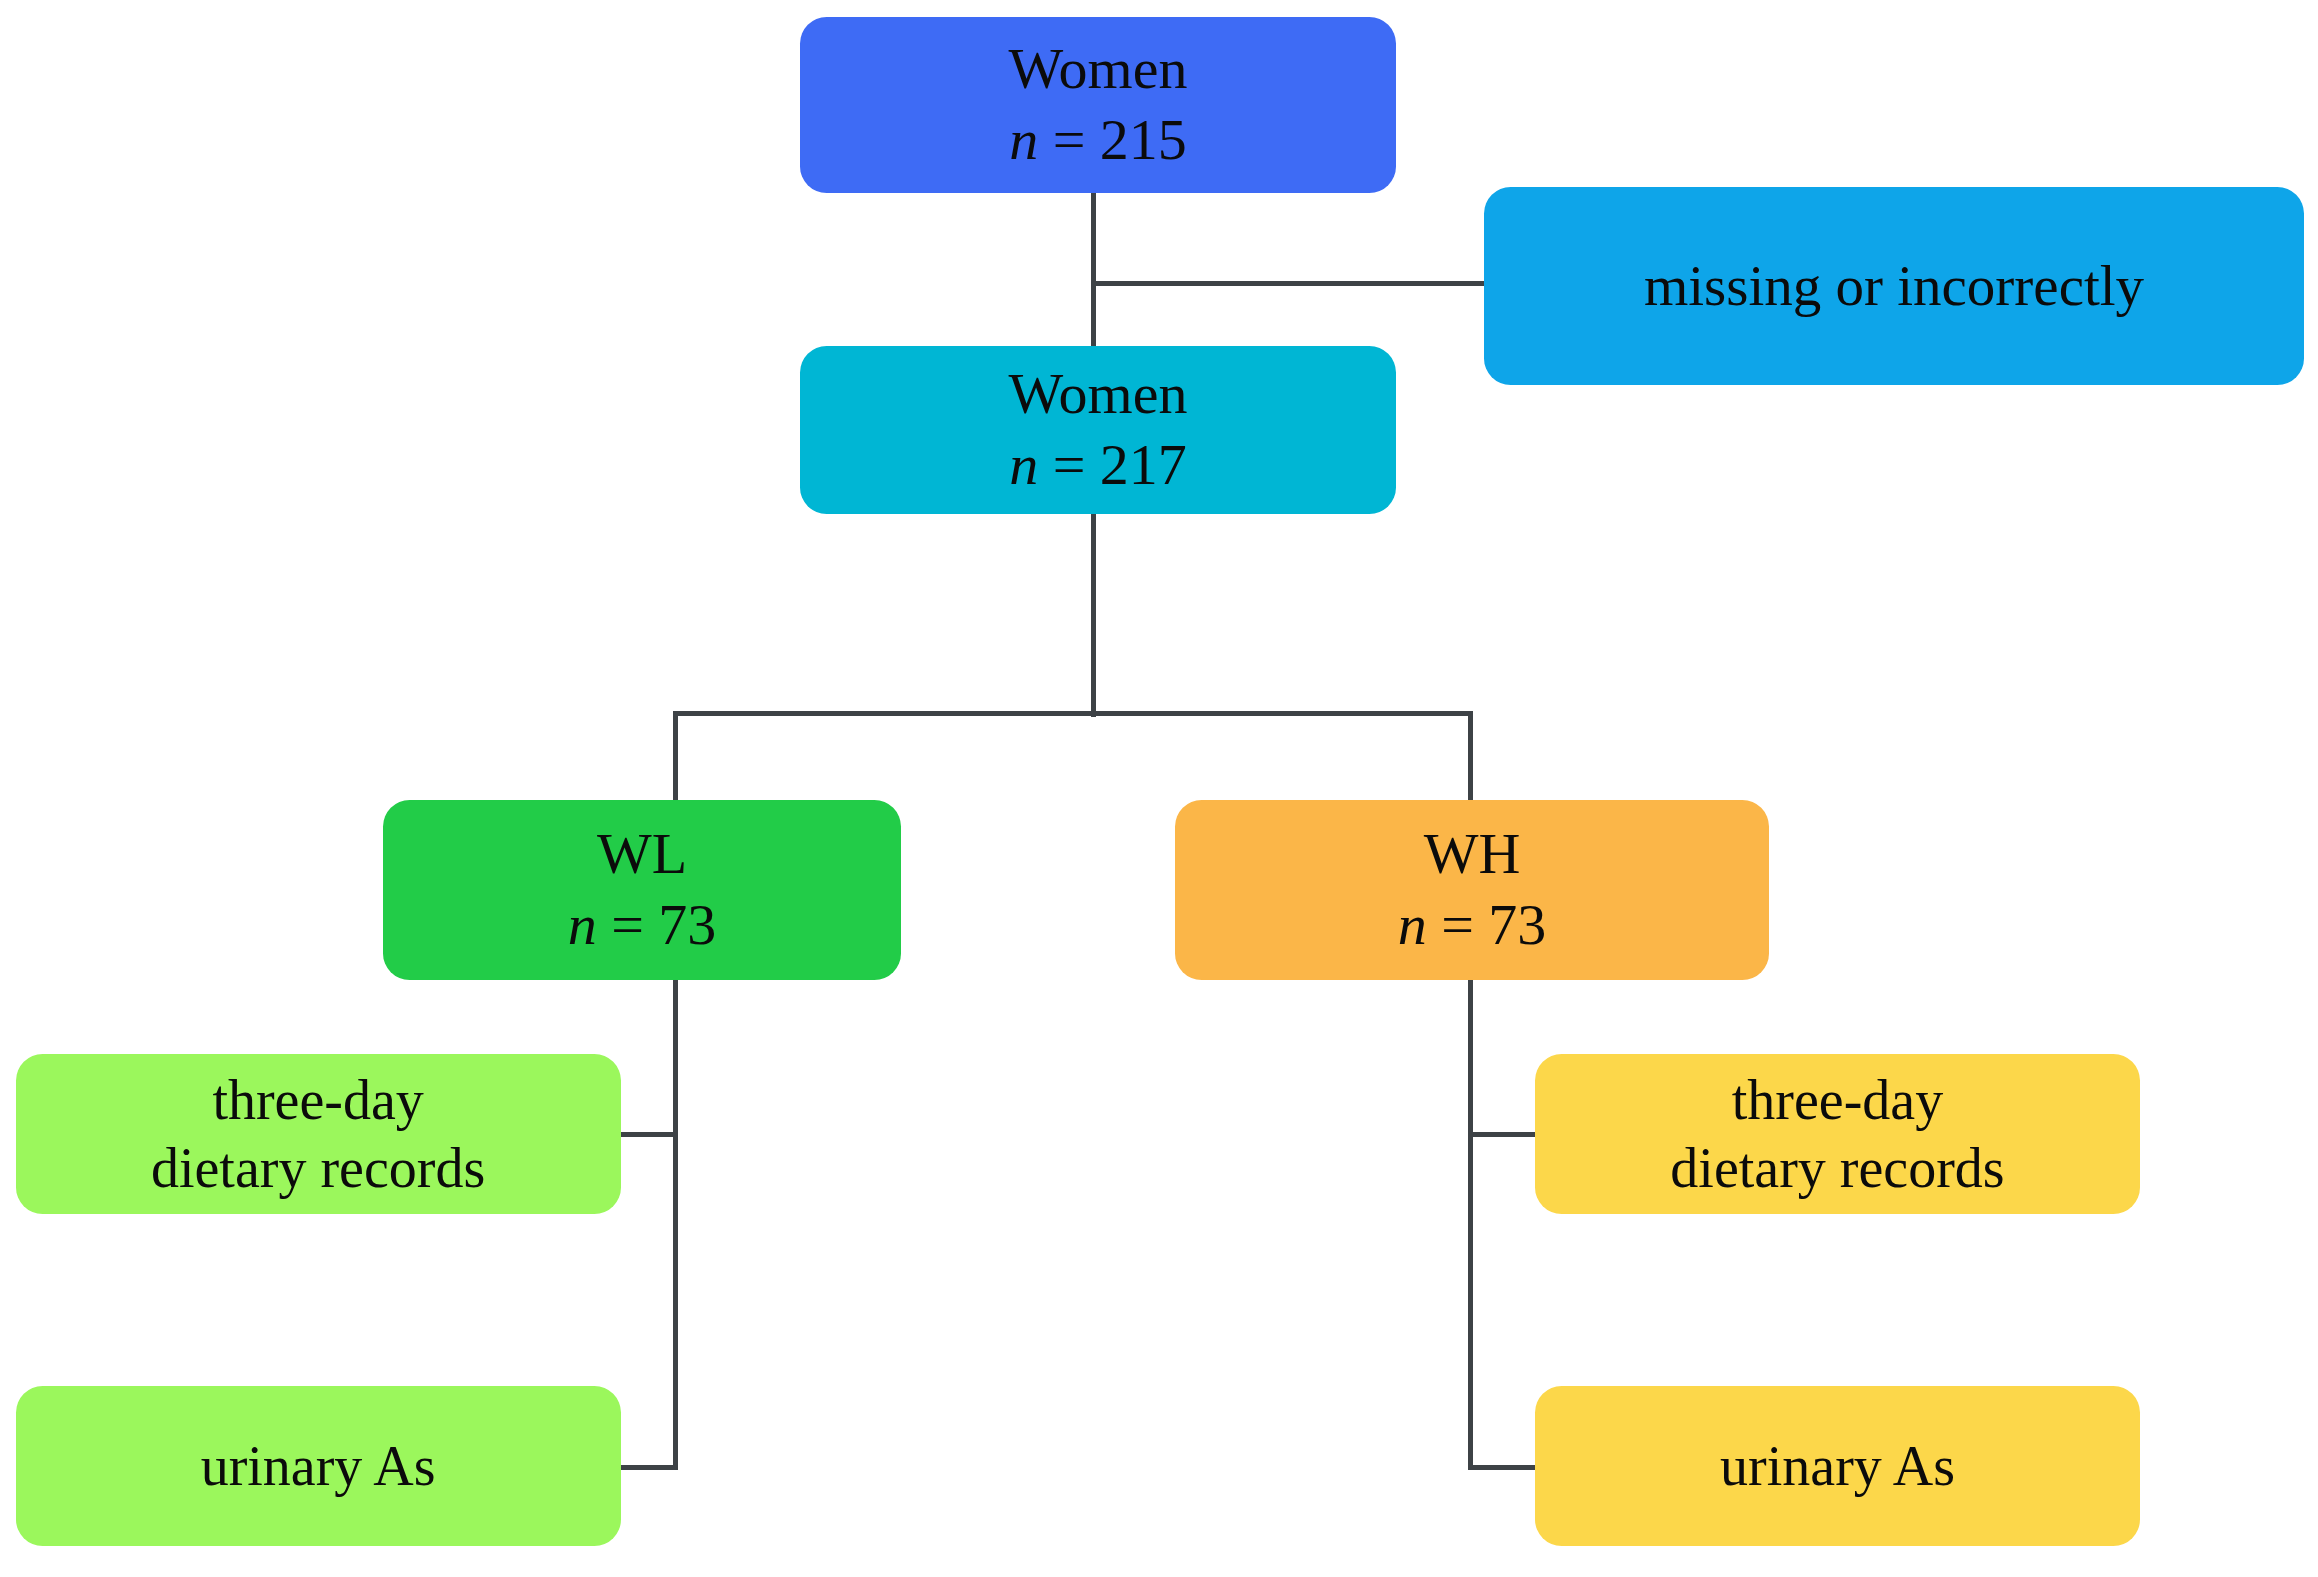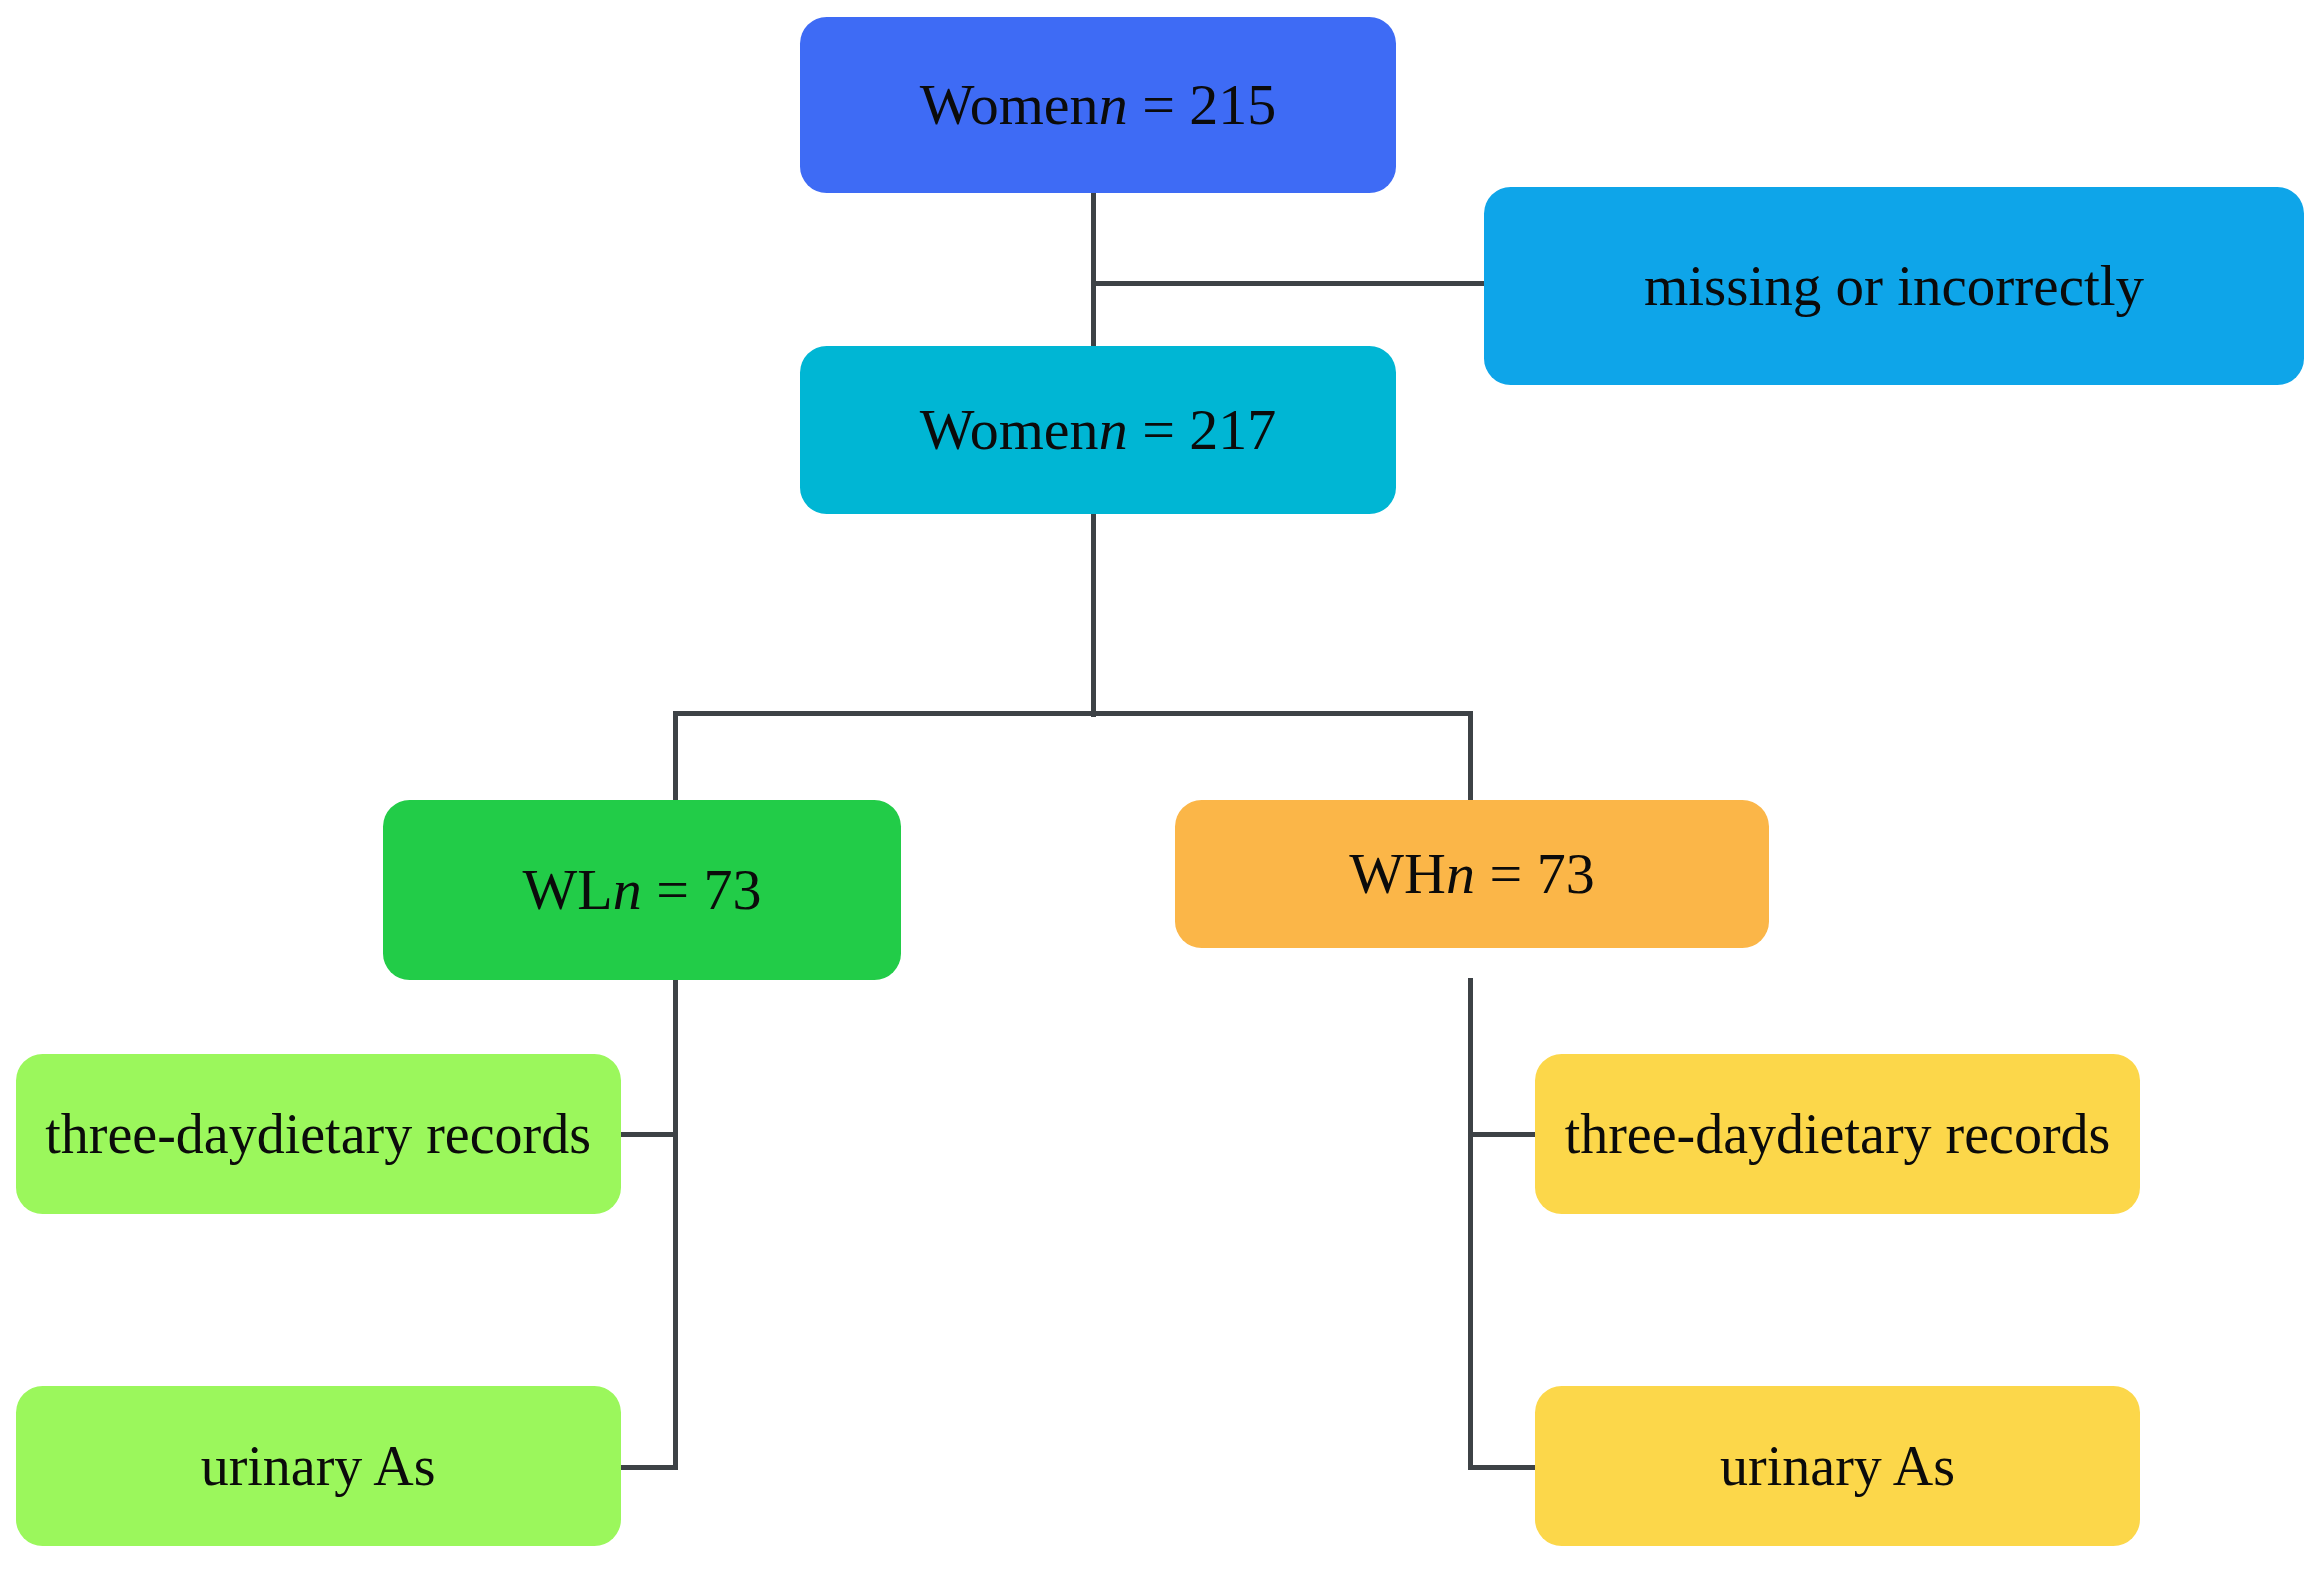--- a/index.html
+++ b/index.html
@@ -16,21 +16,21 @@
     width: 2319px;
     height: 1578px;
     background: #ffffff;
     overflow: hidden;
   }
   .node {
     position: absolute;
     box-sizing: border-box;
     border-radius: 26.6px;
     display: flex;
-    flex-direction: row;
+    flex-direction: column;
     align-items: center;
     justify-content: center;
     color: #0b0b0b;
     text-align: center;
     line-height: 1.22;
     z-index: 3;
   }
   .node .line1,
   .node .line2 {
     display: block;
@@ -51,21 +51,21 @@
   }
   #node-women-included {
     left: 800px; top: 346px; width: 596px; height: 168px;
     font-size: 58px;
   }
   #node-group-wl {
     left: 383px; top: 800px; width: 518px; height: 180px;
     font-size: 58px;
   }
   #node-group-wh {
-    left: 1175px; top: 800px; width: 594px; height: 148px;
+    left: 1175px; top: 800px; width: 594px; height: 180px;
     font-size: 58px;
   }
   #node-wl-diet {
     left: 15.6px; top: 1054px; width: 605px; height: 160px;
     font-size: 56px;
   }
   #node-wl-urine {
     left: 15.6px; top: 1386px; width: 605px; height: 160px;
     font-size: 56px;
   }

